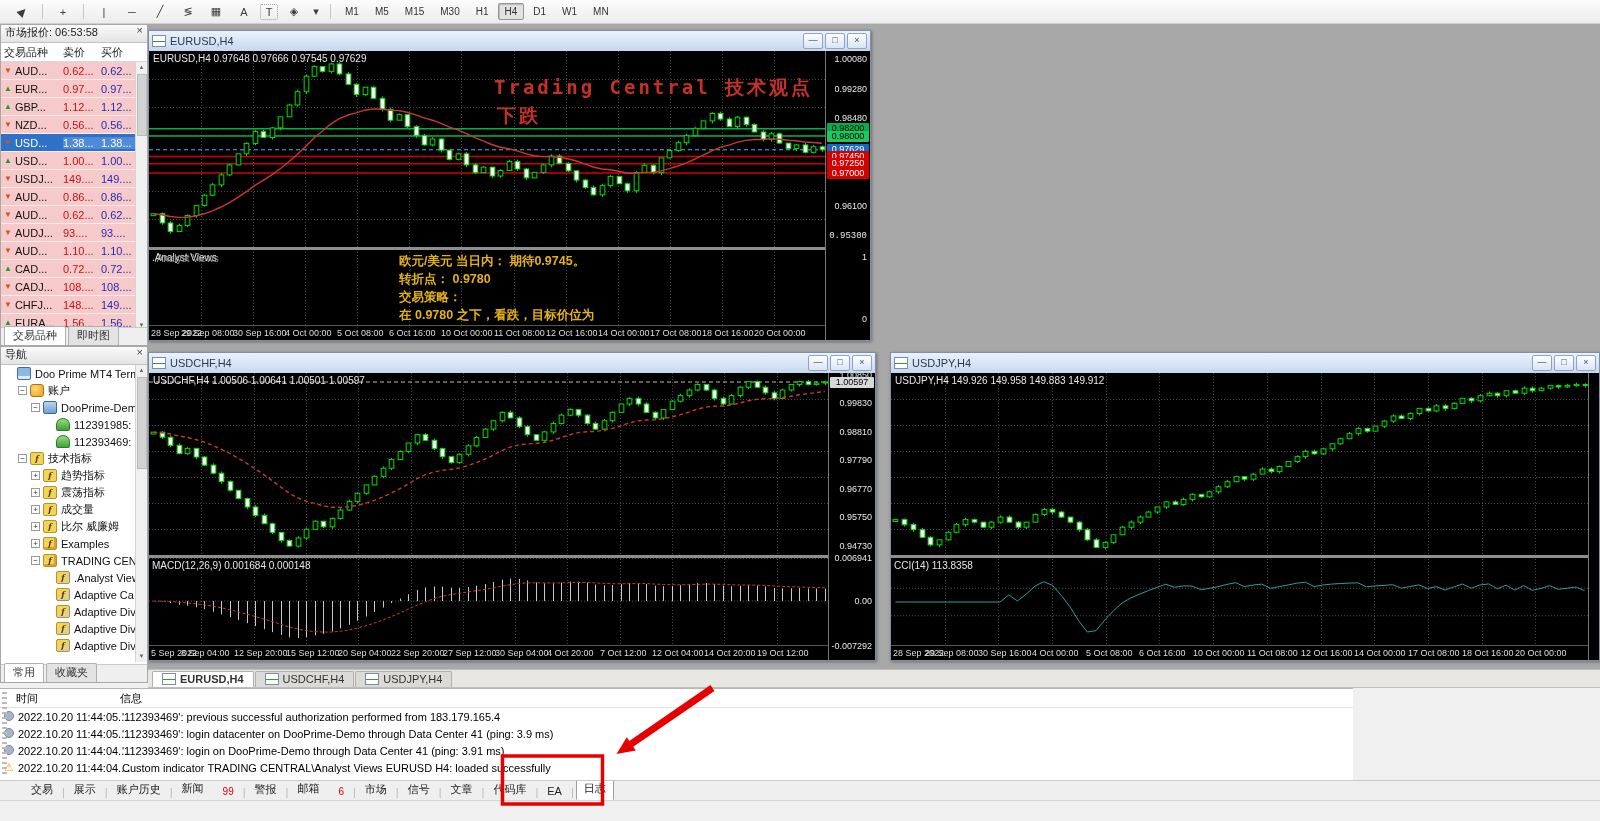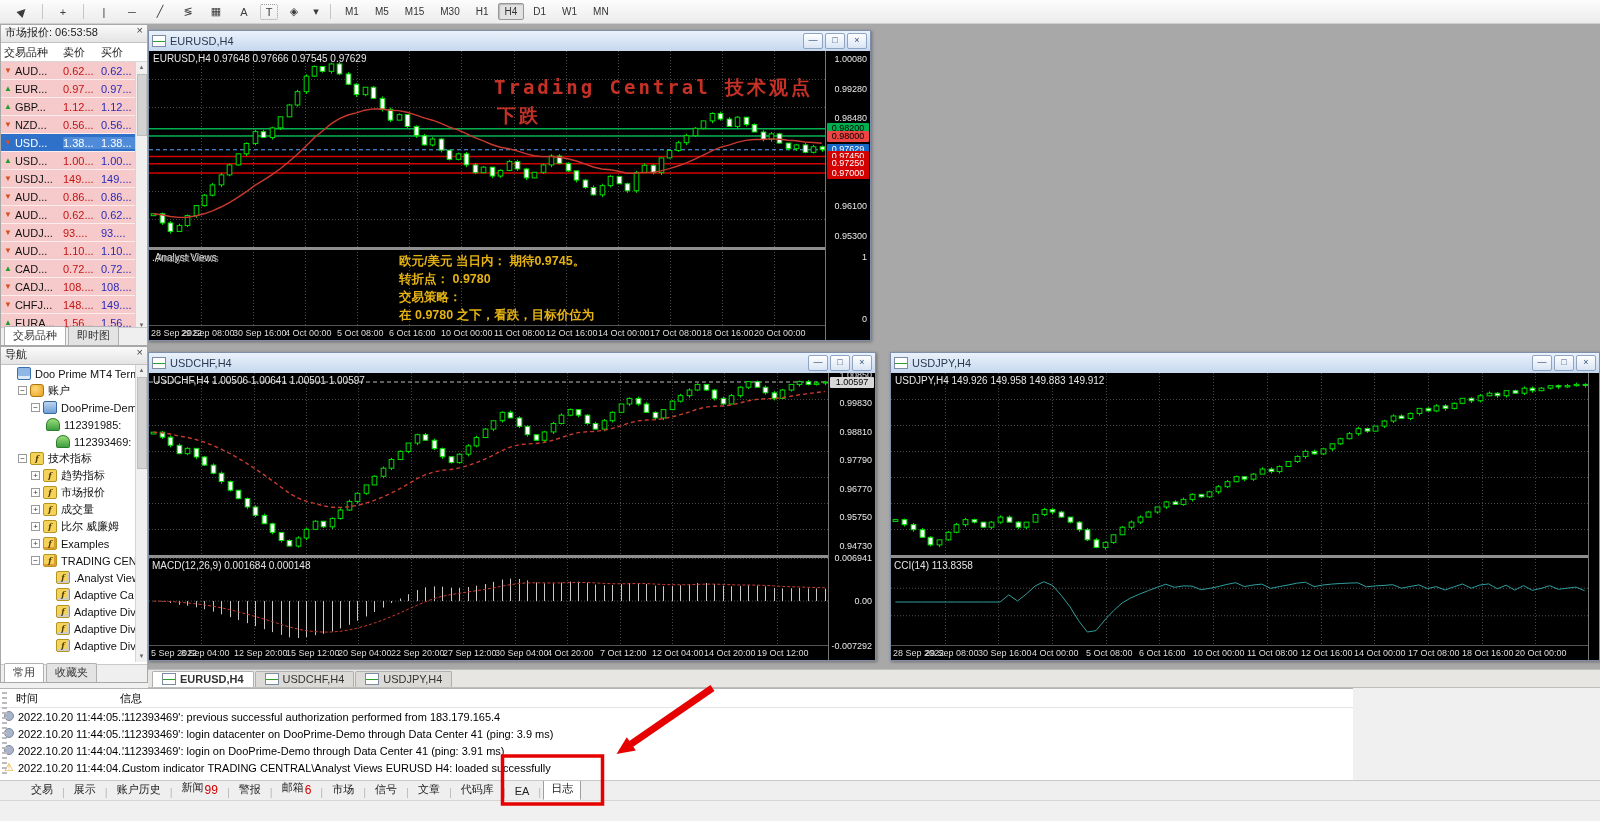--- a/index.html
+++ b/index.html
@@ -105,21 +105,21 @@
   .j-msg{color:#000}
   .dock-grip{position:absolute;left:2px;top:692px;width:5px;height:84px;
     background:repeating-linear-gradient(#bbb 0 2px,transparent 2px 5px)}
 
   
   .bottom-tabs{position:absolute;left:0;top:780px;width:1600px;height:20px;background:#efefef;
     border-top:1px solid #c9c9c9;display:flex;align-items:flex-end;padding-left:24px;box-sizing:border-box;overflow:hidden}
   .b-sep{color:#b9b9b9;margin:0 2px 2px;font-size:11px}
   .b-tab{padding:2px 7px 3px;font-size:11px;color:#222;position:relative;white-space:nowrap}
   .b-tab.active{background:#fff;border:1px solid #9e9e9e;border-bottom-color:#fff;border-radius:2px 2px 0 0}
-  .badge{color:#d40000;font-size:12px;vertical-align:sub;margin-left:1px}
+  .badge{color:#d40000;font-size:10px;vertical-align:sub;margin-left:19px}
   .statusbar{position:absolute;left:0;top:800px;width:1600px;height:21px;background:#f0f0f0;border-top:1px solid #d6d6d6}
 
   .annotation{position:absolute;left:0;top:0;width:1600px;height:821px;z-index:60;pointer-events:none}
 </style>
 </head>
 <body>
 
 <div class="screen">
   <div class="toolbar" id="topToolbar">
       <span class="tool-btn" style="transform: rotate(-45deg);">▶</span>
@@ -304,21 +304,21 @@
         <div class="nav-row" style="padding-left: 17px;">
           <span class="exp">−</span>
           <span class="ico ico-group"></span>
           <span>账户</span>
         </div>
         <div class="nav-row" style="padding-left: 30px;">
           <span class="exp">−</span>
           <span class="ico ico-server"></span>
           <span>DooPrime-Dem</span>
         </div>
-        <div class="nav-row" style="padding-left: 33px;">
+        <div class="nav-row" style="padding-left: 43px;">
           <span class="exp none">+</span>
           <span class="ico ico-user"></span>
           <span>112391985:</span>
         </div>
         <div class="nav-row" style="padding-left: 43px;">
           <span class="exp none">+</span>
           <span class="ico ico-user"></span>
           <span>112393469:</span>
         </div>
         <div class="nav-row" style="padding-left: 17px;">
@@ -327,21 +327,21 @@
           <span>技术指标</span>
         </div>
         <div class="nav-row" style="padding-left: 30px;">
           <span class="exp">+</span>
           <span class="ico ico-folder"></span>
           <span>趋势指标</span>
         </div>
         <div class="nav-row" style="padding-left: 30px;">
           <span class="exp">+</span>
           <span class="ico ico-folder"></span>
-          <span>市场报价</span>
+          <span>震荡指标</span>
         </div>
         <div class="nav-row" style="padding-left: 30px;">
           <span class="exp">+</span>
           <span class="ico ico-folder"></span>
           <span>成交量</span>
         </div>
         <div class="nav-row" style="padding-left: 30px;">
           <span class="exp">+</span>
           <span class="ico ico-folder"></span>
           <span>比尔 威廉姆</span>
@@ -591,23 +591,23 @@
             <path d="M4.2,162.7 L12.7,163.7 L21.2,165.5 L29.6,166.4 L38.1,166.2 L46.5,165.0 L55.0,162.8 L63.5,159.8 L71.9,156.0 L80.4,151.6 L88.9,146.4 L97.3,140.7 L105.8,134.4 L114.2,129.4 L122.7,123.9 L131.2,117.7 L139.6,111.0 L148.1,103.6 L156.6,95.4 L165.0,87.0 L173.5,80.0 L181.9,72.9 L190.4,67.6 L198.9,64.0 L207.3,61.9 L215.8,59.2 L224.3,57.9 L232.7,58.0 L241.2,59.2 L249.6,59.6 L258.1,61.3 L266.6,63.8 L275.0,66.9 L283.5,69.2 L292.0,72.3 L300.4,76.1 L308.9,78.9 L317.3,82.6 L325.8,86.7 L334.3,89.8 L342.7,93.5 L351.2,96.2 L359.7,97.7 L368.1,99.9 L376.6,102.7 L385.0,104.7 L393.5,105.6 L402.0,105.6 L410.4,106.3 L418.9,107.7 L427.4,110.0 L435.8,112.8 L444.3,116.0 L452.7,118.0 L461.2,118.8 L469.7,120.2 L478.1,122.3 L486.6,122.2 L495.1,121.4 L503.5,121.4 L512.0,119.9 L520.4,117.7 L528.9,115.0 L537.4,111.8 L545.8,108.2 L554.3,104.1 L562.8,99.8 L571.2,96.4 L579.7,94.2 L588.1,91.3 L596.6,89.4 L605.1,88.5 L613.5,88.5 L622.0,87.9 L630.5,88.3 L638.9,89.3 L647.4,89.8 L655.8,91.0 L664.3,91.5 L672.8,92.3 " fill="none" stroke="#c93a2e" stroke-width="1.4" stroke-dasharray="none"></path>
             <rect x="0" y="196" width="677" height="3" fill="#8f8f8f"></rect>
           </svg>
           <div class="ohlc">EURUSD,H4 0.97648 0.97666 0.97545 0.97629</div>
           <div class="sub-label" style="top: 201px;">.Analyst Views</div>
           <div class="scale" style="width: 44px;">
             <span class="tick" style="top: 3.13585px;">1.00080</span>
             <span class="tick" style="top: 32.7208px;">0.99280</span>
             <span class="tick" style="top: 62.3057px;">0.98480</span>
             <span class="tick" style="top: 150.321px;">0.96100</span>
-            <span class="tick" style="top: 179.906px;">0.95300</span>
+            <span class="tick" style="top: 179.906px; font-family: Liberation Mono, monospace;">0.95300</span>
             <div class="chip" style="top: 72.1604px; background: rgb(0, 176, 80); color: rgb(0, 0, 0);">0.98200</div>
-            <div class="chip" style="top: 79.5566px; background: #ef4444; color: rgb(0, 0, 0);">0.98000</div>
+            <div class="chip" style="top: 79.5566px; background: #22c55e; color: rgb(0, 0, 0);">0.98000</div>
             <div class="chip" style="top: 93.2766px; background: rgb(22, 104, 196); color: rgb(255, 255, 255);">0.97629</div>
             <div class="chip" style="top: 99.8962px; background: rgb(212, 0, 0); color: rgb(255, 255, 255);">0.97450</div>
             <div class="chip" style="top: 107.292px; background: rgb(212, 0, 0); color: rgb(255, 255, 255);">0.97250</div>
             <div class="chip" style="top: 116.538px; background: rgb(212, 0, 0); color: rgb(255, 255, 255);">0.97000</div>
             <span class="tick" style="top: 201px;">1</span>
             <span class="tick" style="top: 263px;">0</span>
           </div>
           <div class="axis" style="width: 677px;">
             <span style="left: 2px;">28 Sep 2022</span>
             <span style="left: 32px;">29 Sep 08:00</span>

